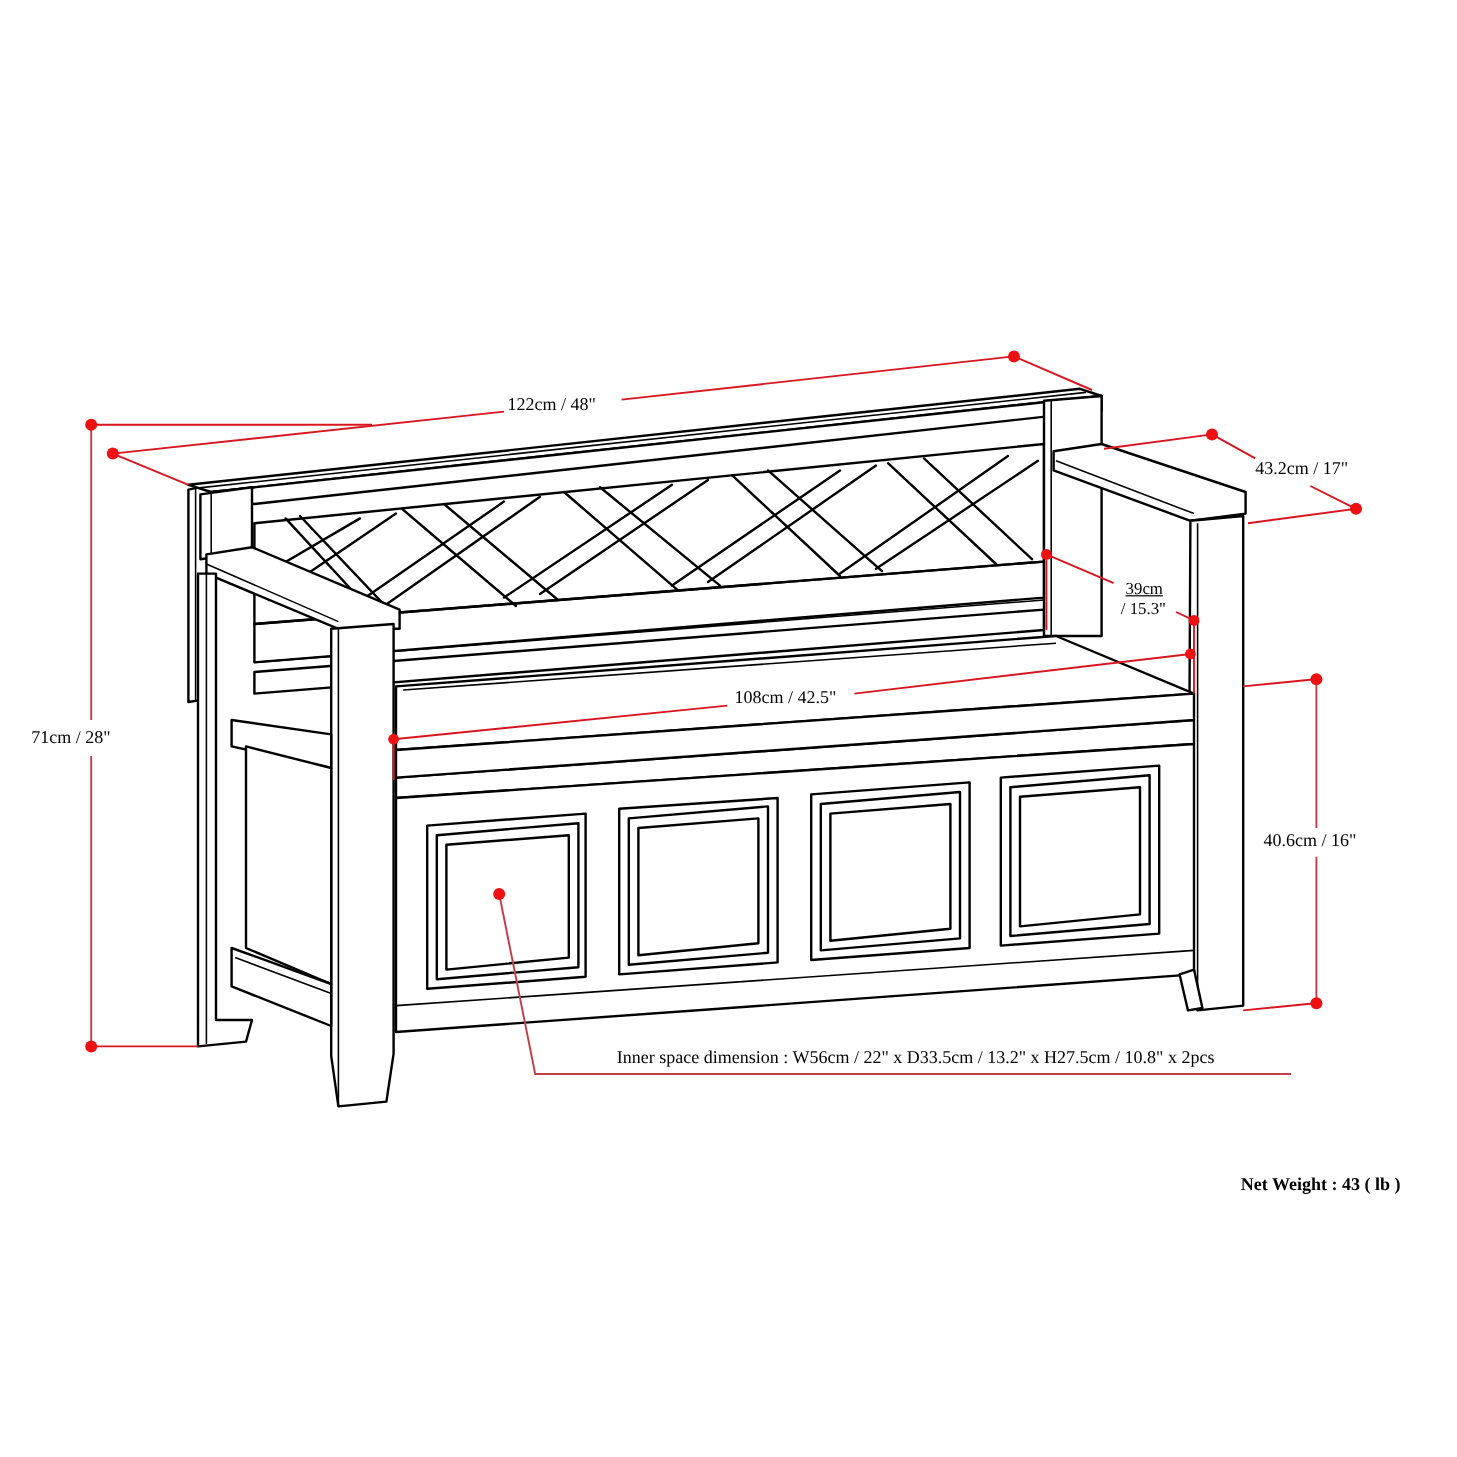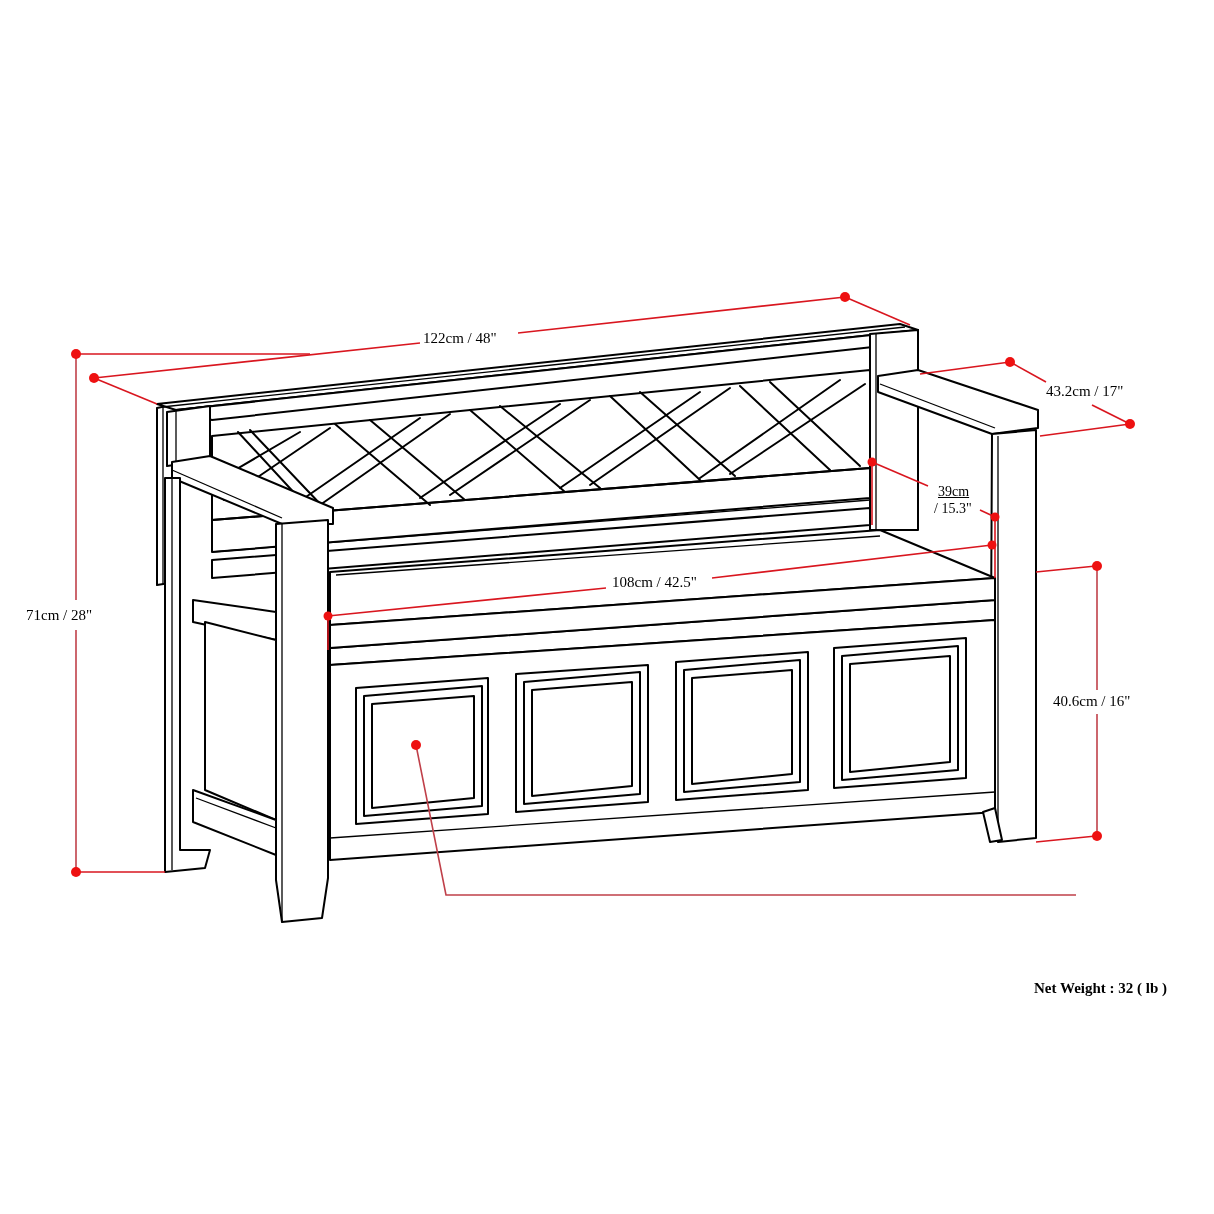--- a/index.html
+++ b/index.html
@@ -172,16 +172,17 @@
 
 <div class="lbl" style="left:26px; top:608px; font-size:15px;">71cm / 28"</div>
 
 <div class="lbl" style="left:938px; top:485px; font-size:14px; background:transparent;text-decoration:underline;">39cm</div>
 <div class="lbl" style="left:934px; top:502px; font-size:14px; background:transparent;">/ 15.3"</div>
 
 <div class="lbl" style="left:612px; top:575px; font-size:15px; background:transparent;">108cm / 42.5"</div>
 
 <div class="lbl" style="left:1053px; top:694px; font-size:15px;">40.6cm / 16"</div>
 
+<div class="lbl" style="left:514px; top:875px; font-size:15px; background:transparent;">Inner space dimension : W56cm / 22" x D33.5cm / 13.2" x H27.5cm / 10.8" x 2pcs</div>
 
-<div class="lbl bold" style="left:1034px; top:981px; font-size:15px;">Net Weight : 32 ( lb )</div>
+<div class="lbl bold" style="left:1034px; top:981px; font-size:15px;">Net Weight : 43 ( lb )</div>
 
 </div>
 
 </body></html>

